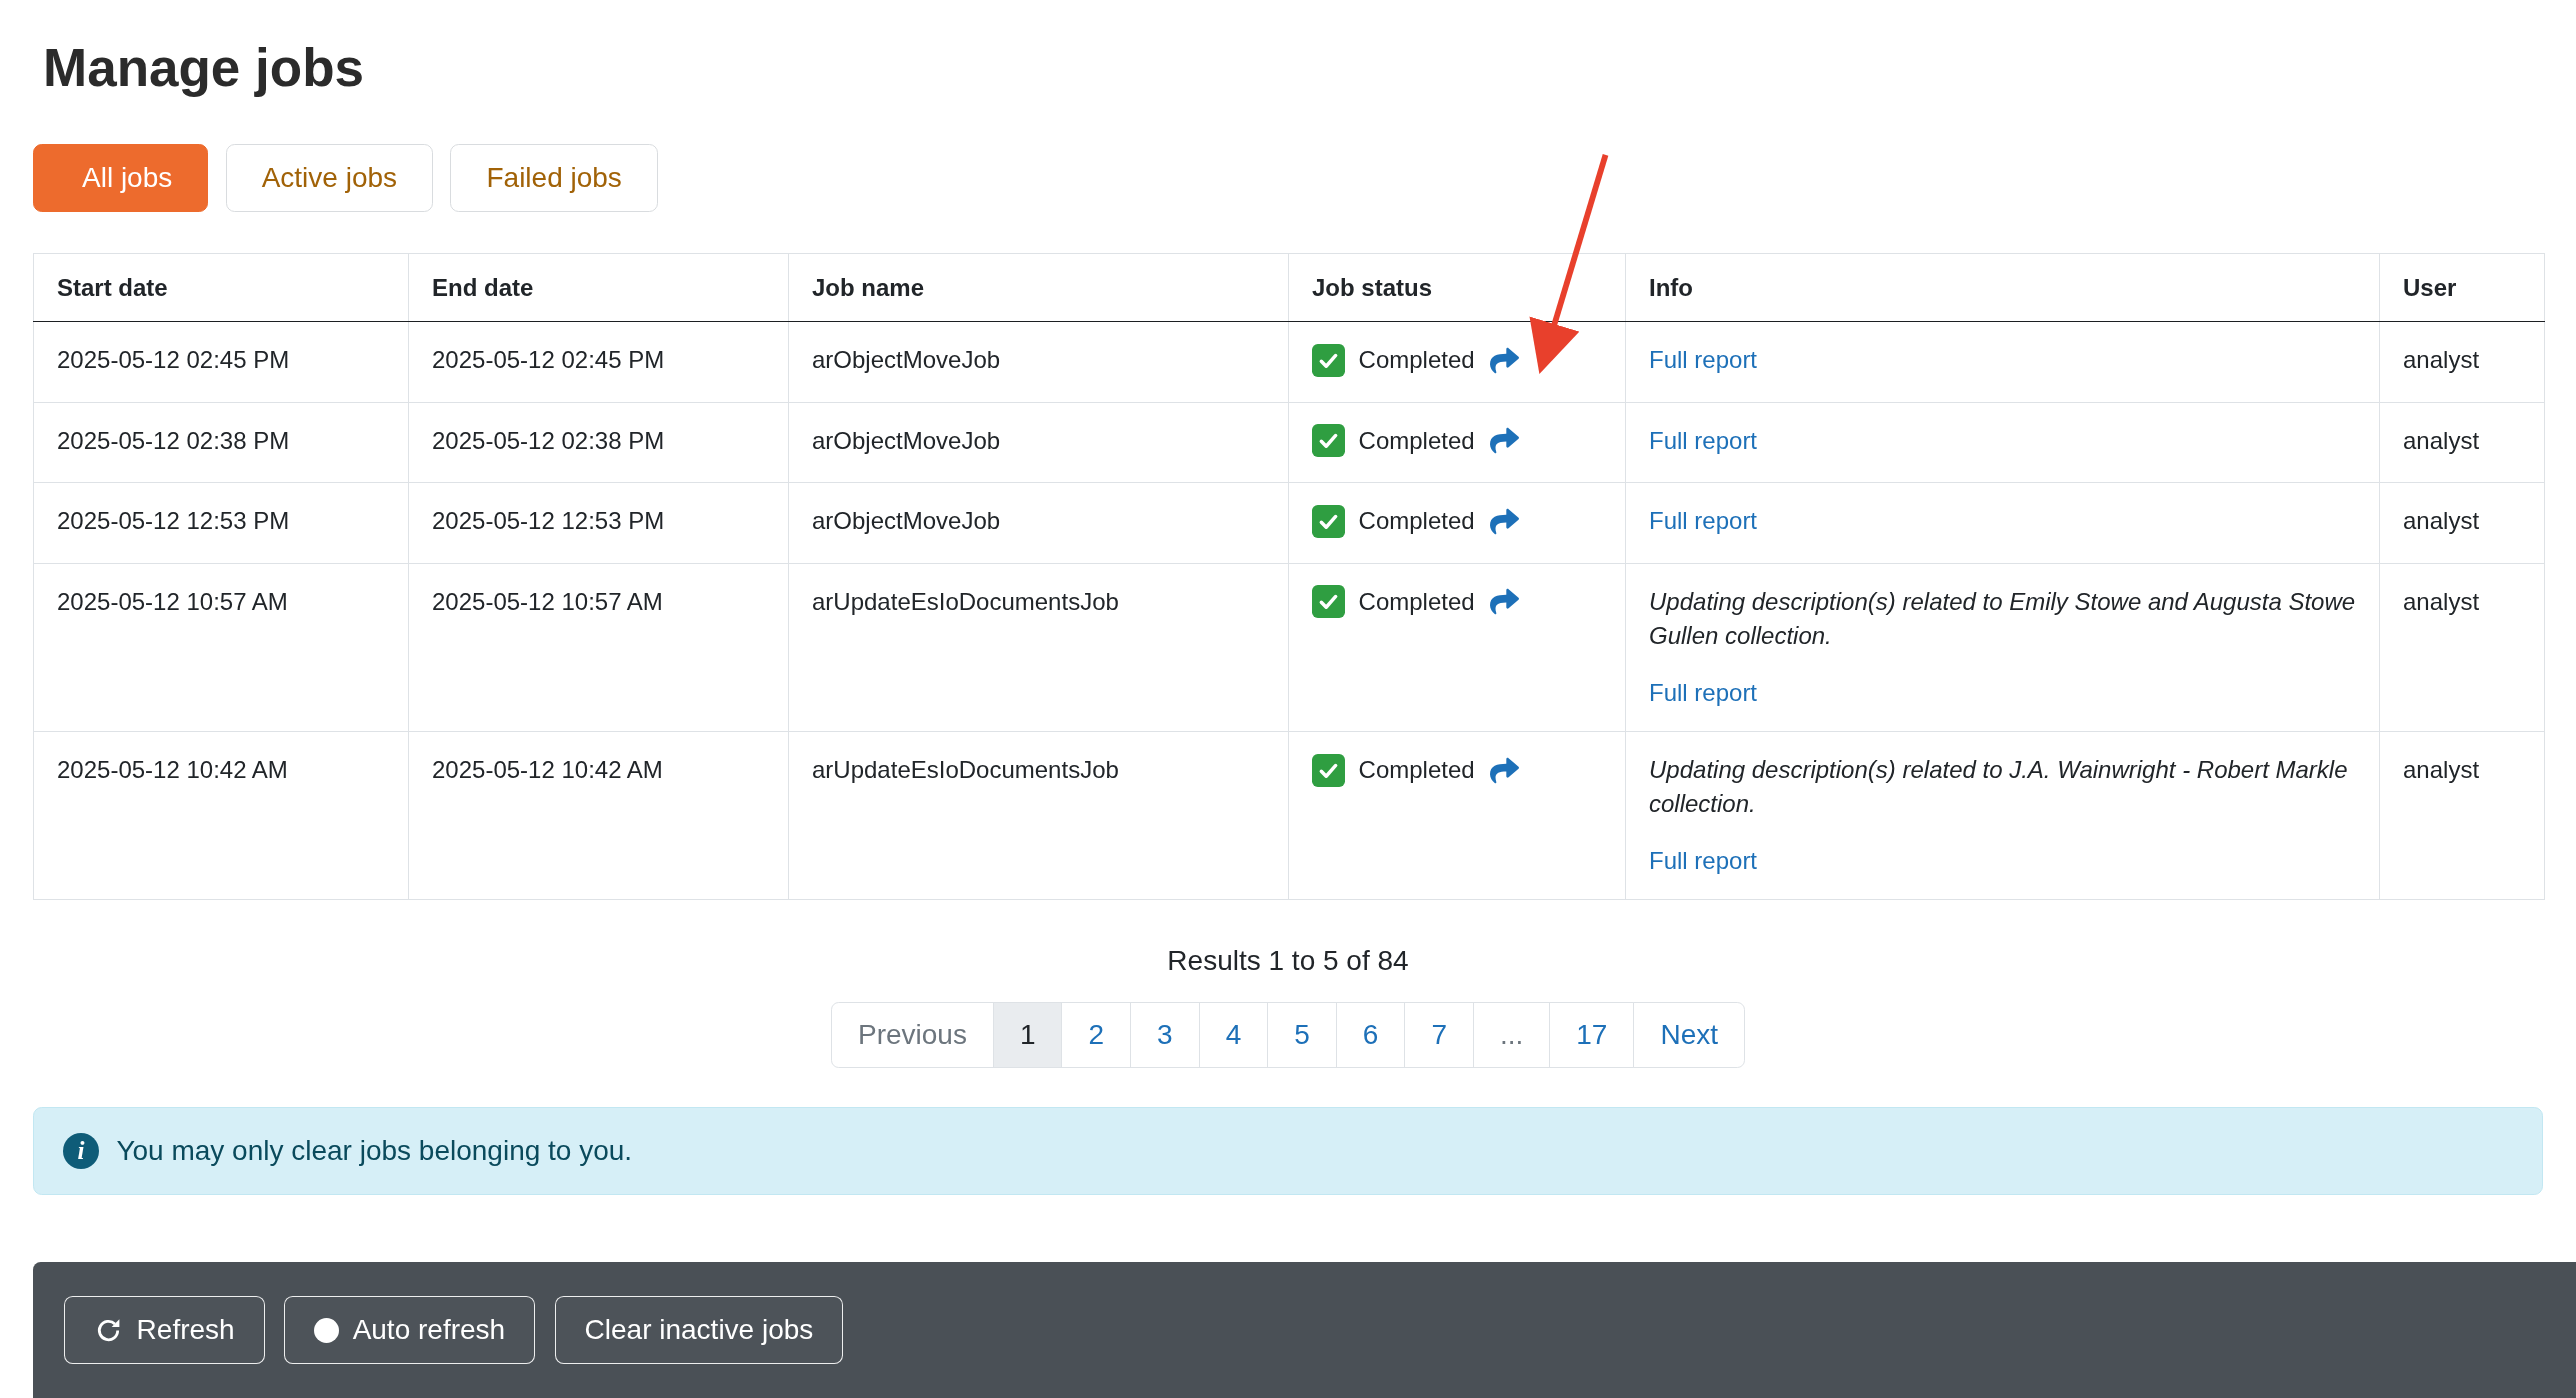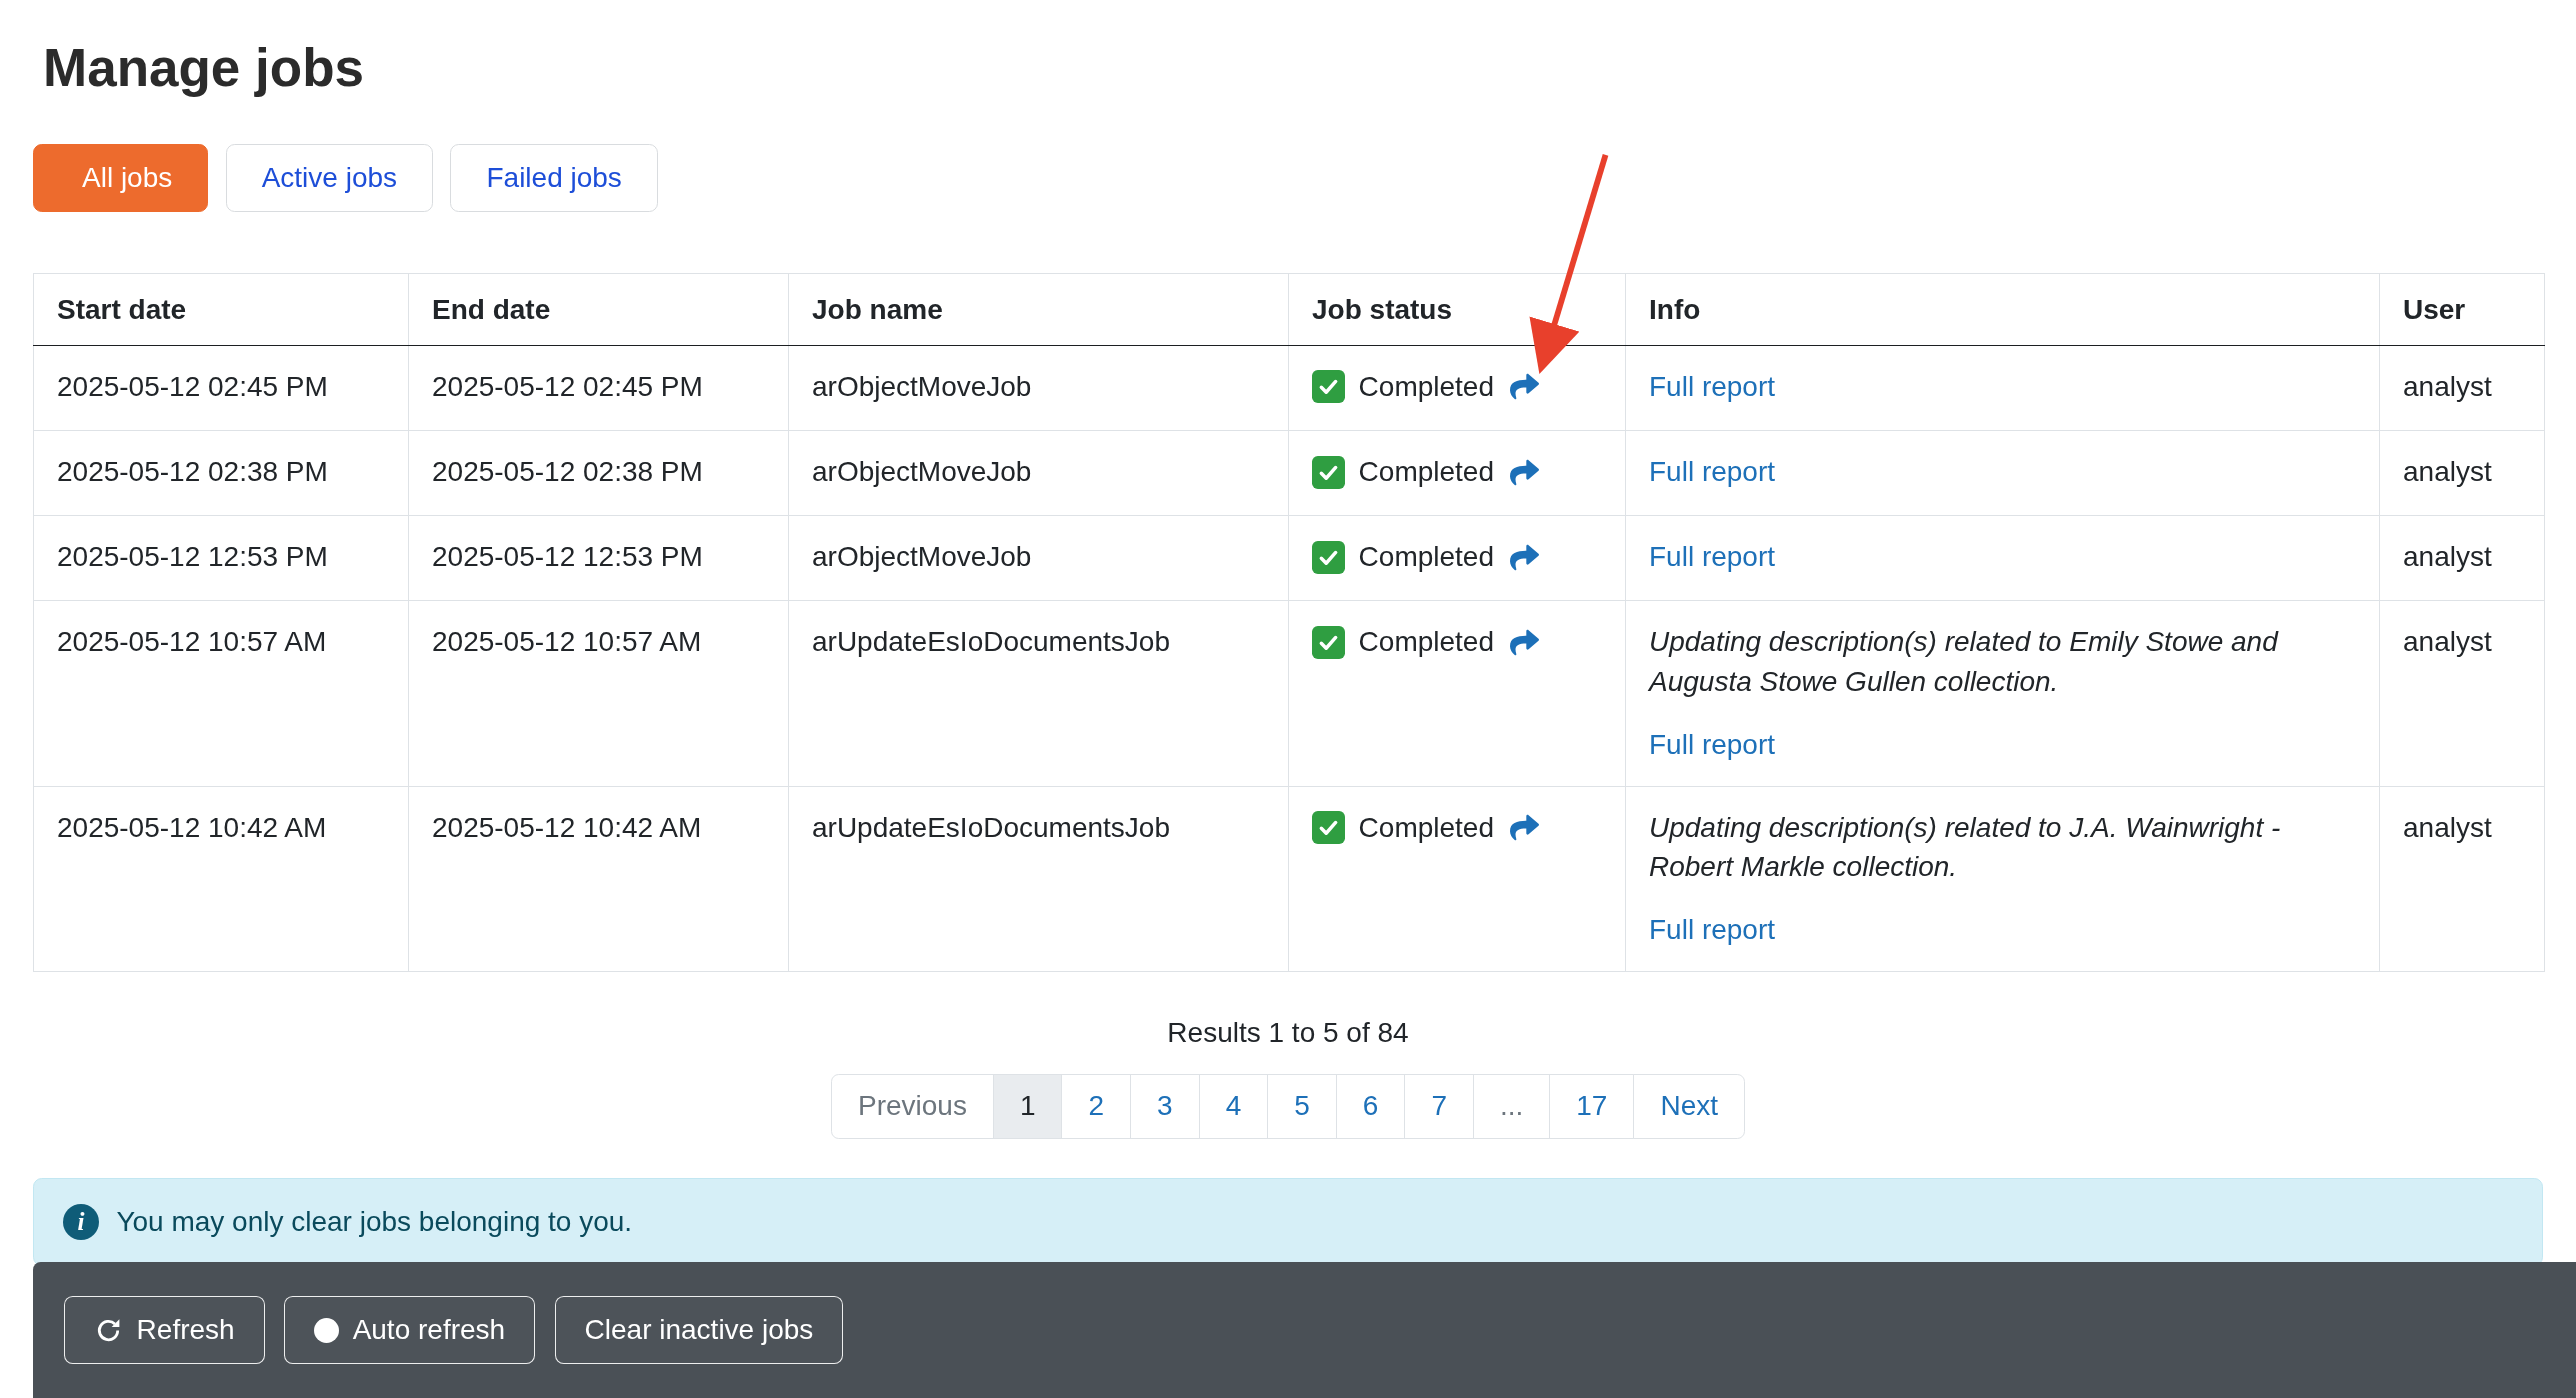--- a/index.html
+++ b/index.html
@@ -12,28 +12,28 @@
   .page { position: relative; width: 2576px; height: 1398px; overflow: hidden; }
   .content { padding: 25px 33px 0 33px; }
 
   h1.page-title { margin: 10px; font-size: 53px; font-weight: 600; color: #2b2b2b; line-height: 1.25; }
 
   
   .filters { display: flex; gap: 17.4px; margin-top: 43px; }
   .filter-btn {
     font-family: inherit; font-size: 28px; height: 68px; padding: 0 35px;
     display: inline-flex; align-items: center; border-radius: 8.7px;
-    border: 1px solid #d9dcdf; background: #fff; color: #1d4ed8; cursor: pointer;
+    border: 1px solid #d9dcdf; background: #fff; color: #a16207; cursor: pointer;
   }
   .filter-btn.active { background: #ed6b2d; border-color: #ed6b2d; color: #fff; padding-left: 48px; }
 
   
   table.jobs-table {
-    margin-top: 61px; border-collapse: collapse; table-layout: fixed; width: 2510px;
-    font-size: 28px;
+    margin-top: 41px; border-collapse: collapse; table-layout: fixed; width: 2510px;
+    font-size: 24px;
   }
   .jobs-table th, .jobs-table td { border: 1px solid #dee2e6; text-align: left; vertical-align: top; }
   .jobs-table thead th { padding: 19.4px 23px; font-weight: 700; border-bottom: 1.9px solid #1c1f22; }
   .jobs-table tbody td { padding: 21px 23px; line-height: 1.42; }
 
   .status-wrap { display: inline-flex; align-items: center; gap: 13.6px; white-space: nowrap; }
   .check-icon {
     width: 33px; height: 33px; border-radius: 5.8px; background: #2f9e41;
     display: inline-flex; align-items: center; justify-content: center; flex: none;
   }

